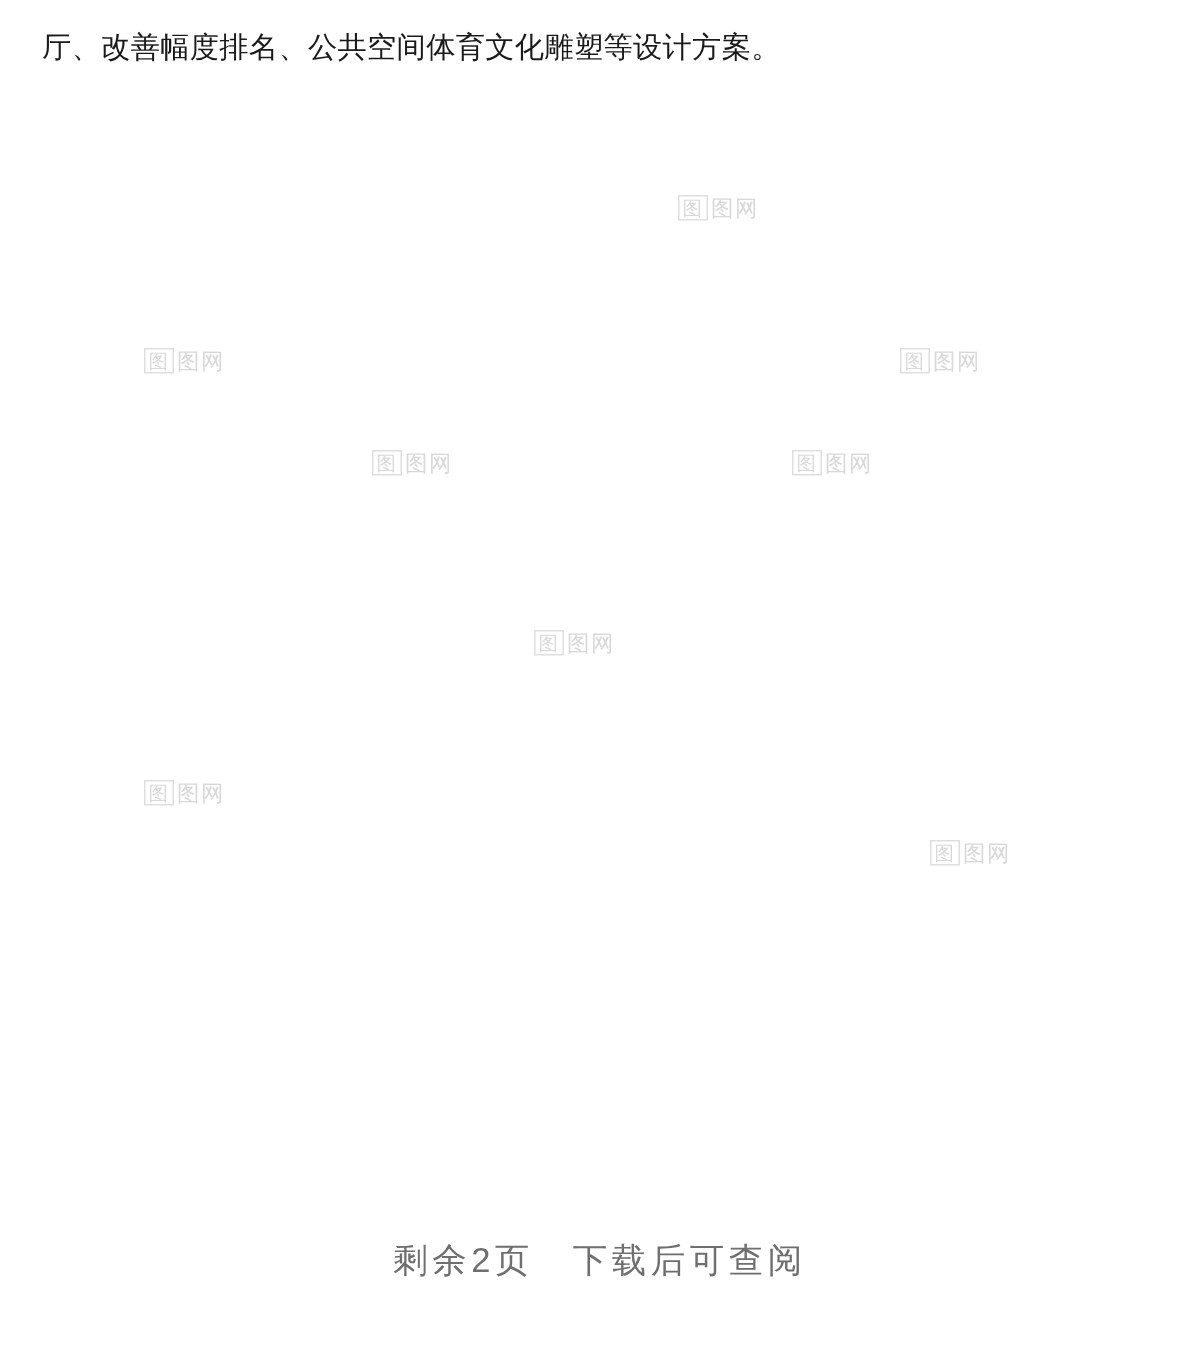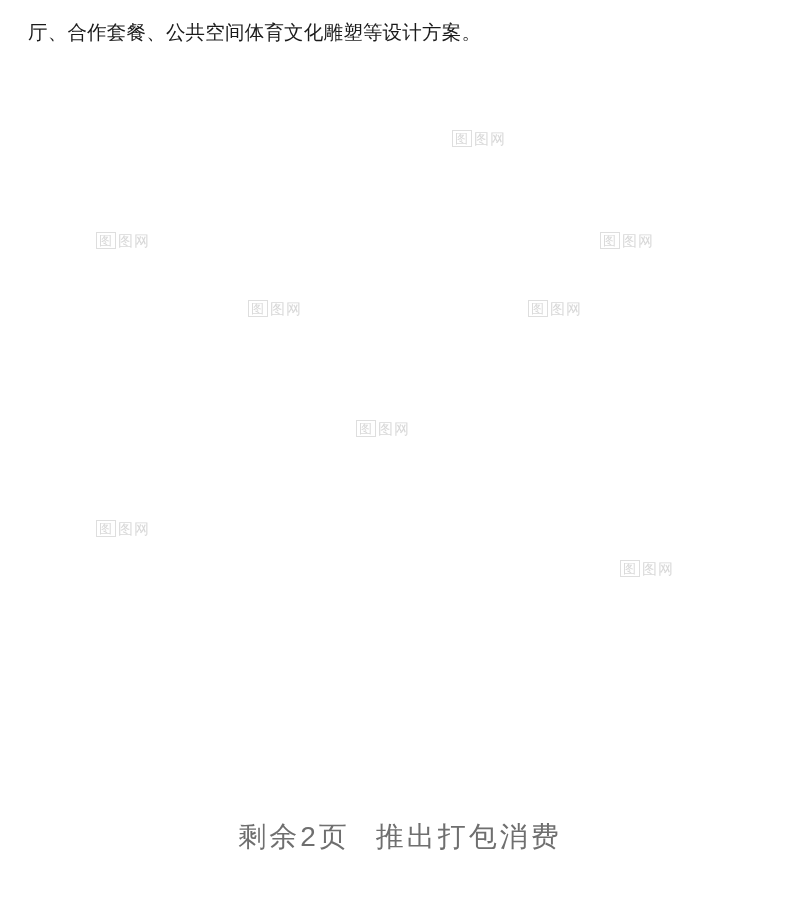--- a/index.html
+++ b/index.html
@@ -76,21 +76,21 @@
   }
   .footer-note {
     position: absolute;
     left: 0;
     right: 0;
     bottom: 54px;
     text-align: center;
     z-index: 3;
   }
   .footer-note span {
-    font-size: 28px;
+    font-size: 23px;
     color: #6f6f6f;
     letter-spacing: 3px;
     font-family: "Liberation Sans", sans-serif;
   }
   .footer-gap {
     display: inline-block;
     width: 26px;
   }
 </style>
 </head>
@@ -103,22 +103,22 @@
     <div class="wm" style="left:96px; top:232px;"><span class="wm-box">图</span><span>图网</span></div>
     <div class="wm" style="left:600px; top:232px;"><span class="wm-box">图</span><span>图网</span></div>
     <div class="wm" style="left:248px; top:300px;"><span class="wm-box">图</span><span>图网</span></div>
     <div class="wm" style="left:528px; top:300px;"><span class="wm-box">图</span><span>图网</span></div>
     <div class="wm" style="left:356px; top:420px;"><span class="wm-box">图</span><span>图网</span></div>
     <div class="wm" style="left:96px; top:520px;"><span class="wm-box">图</span><span>图网</span></div>
     <div class="wm" style="left:620px; top:560px;"><span class="wm-box">图</span><span>图网</span></div>
   </div>
 
   <div class="doc-body">
-    <p class="para">厅、合作套餐、公共空间体育文化雕塑等设计方案。</p>
+    <p class="para">厅、改善幅度排名、公共空间体育文化雕塑等设计方案。</p>
     <div class="spacer-sm"></div>
     <div class="spacer-md"></div>
   </div>
 
   <div class="footer-note">
-    <span>剩余2页</span><span class="footer-gap"></span><span>推出打包消费</span>
+    <span>剩余2页</span><span class="footer-gap"></span><span>下载后可查阅</span>
   </div>
 
 </div>
 
 </body></html>

